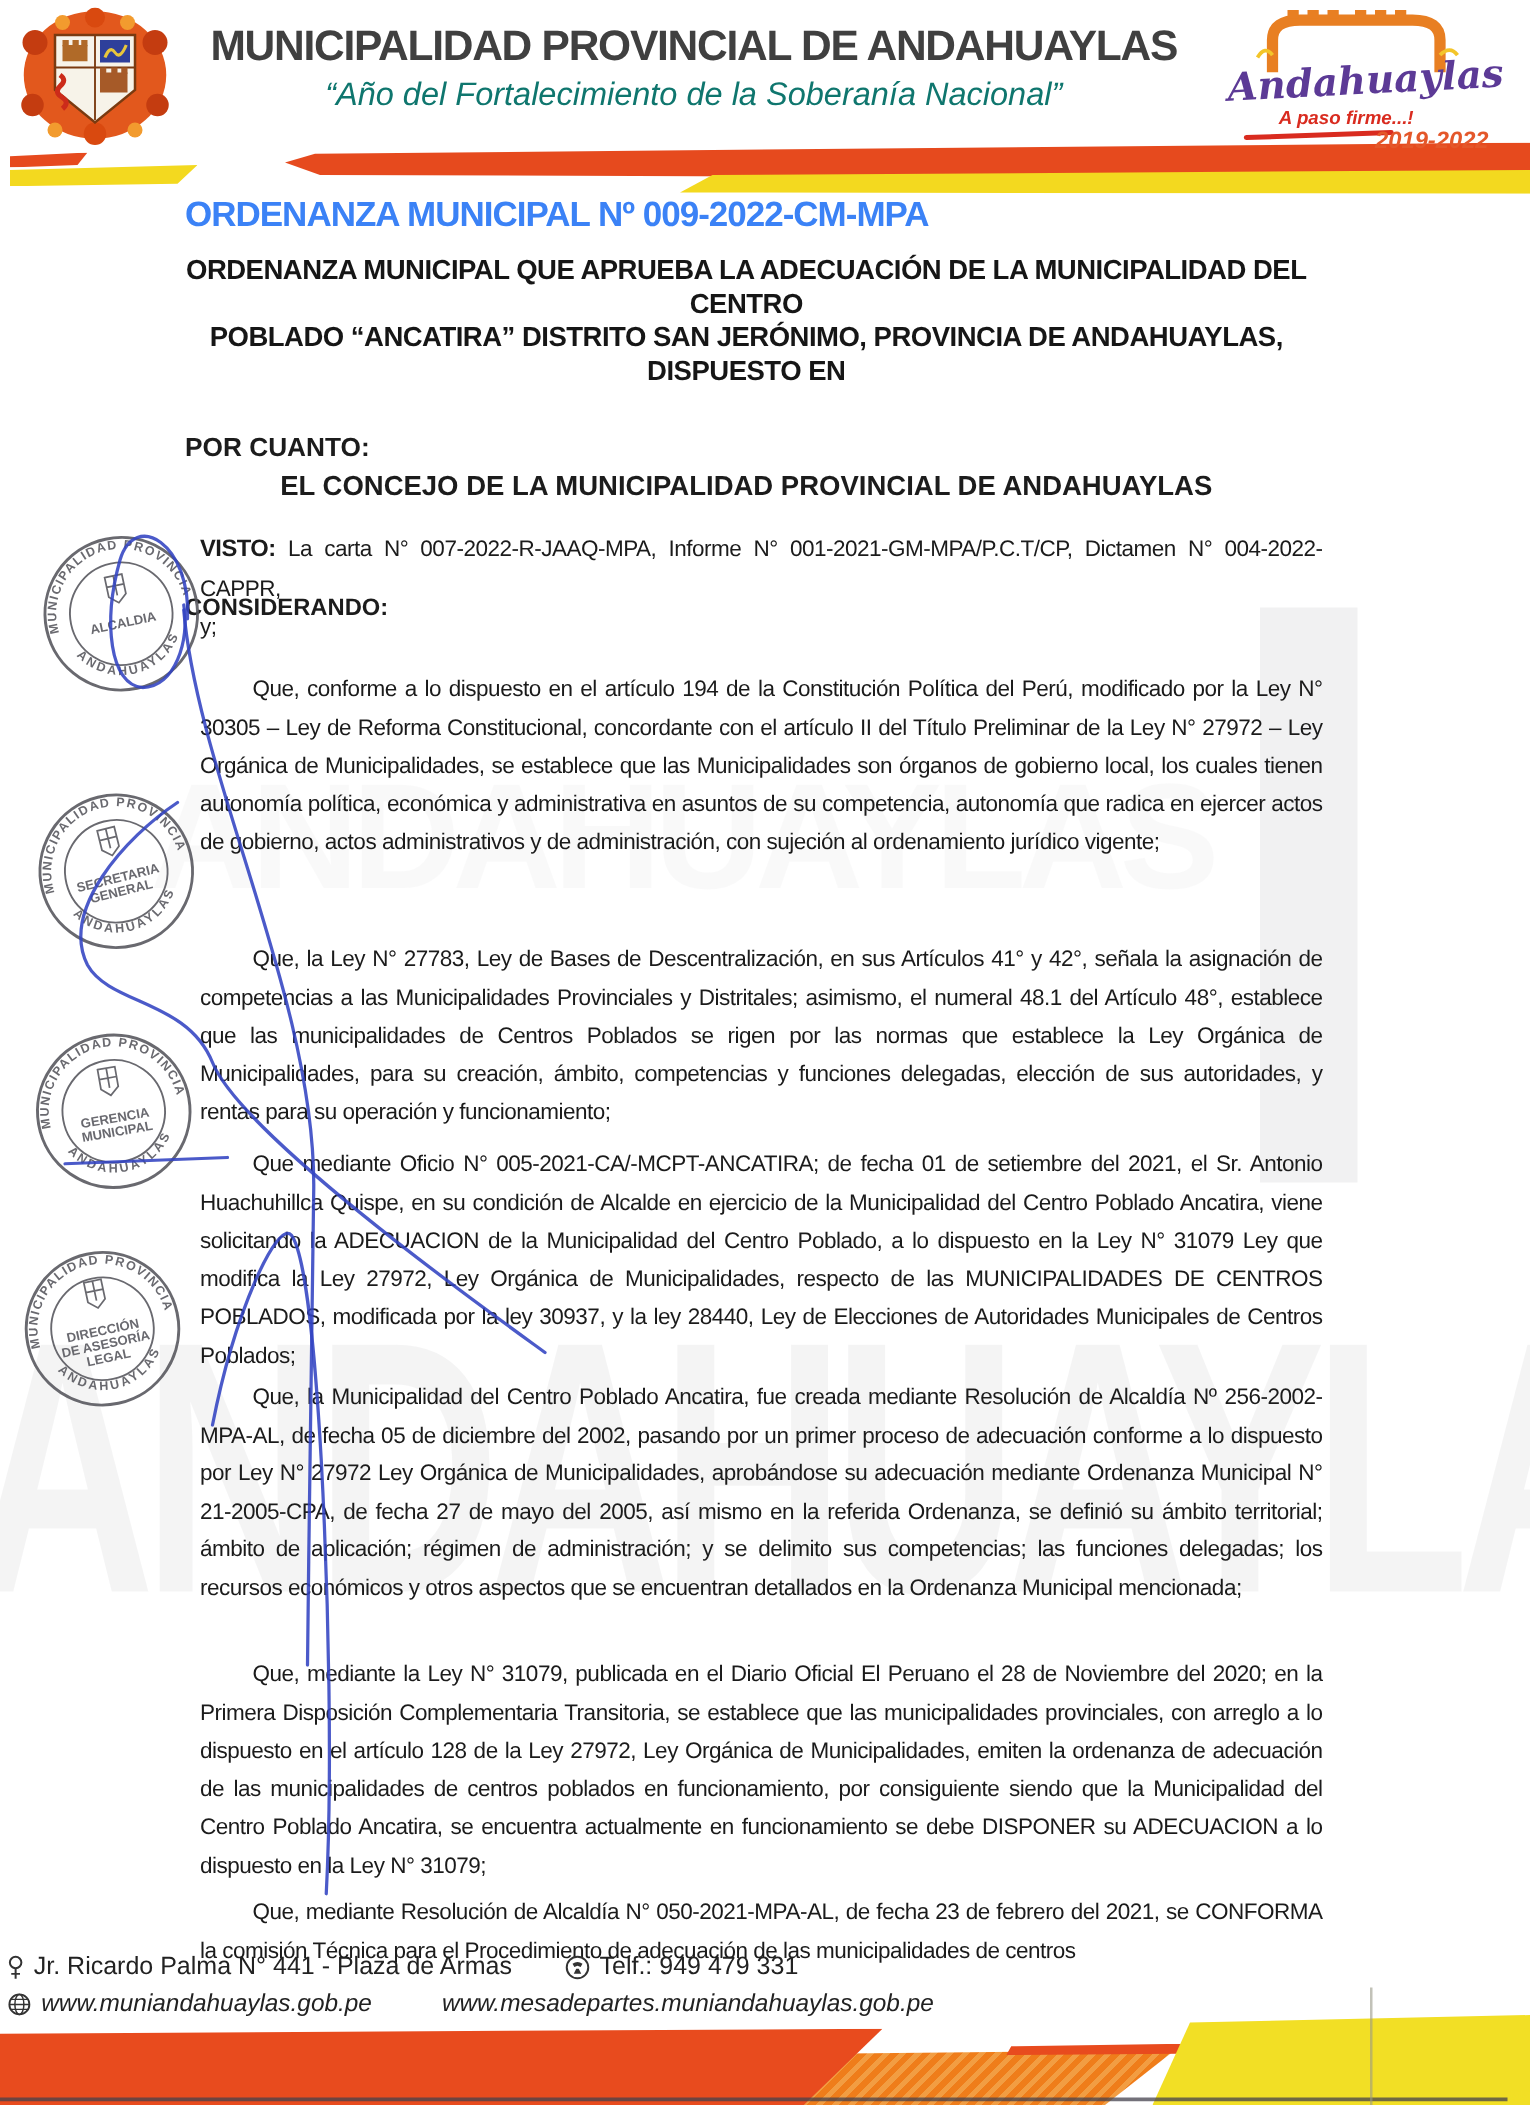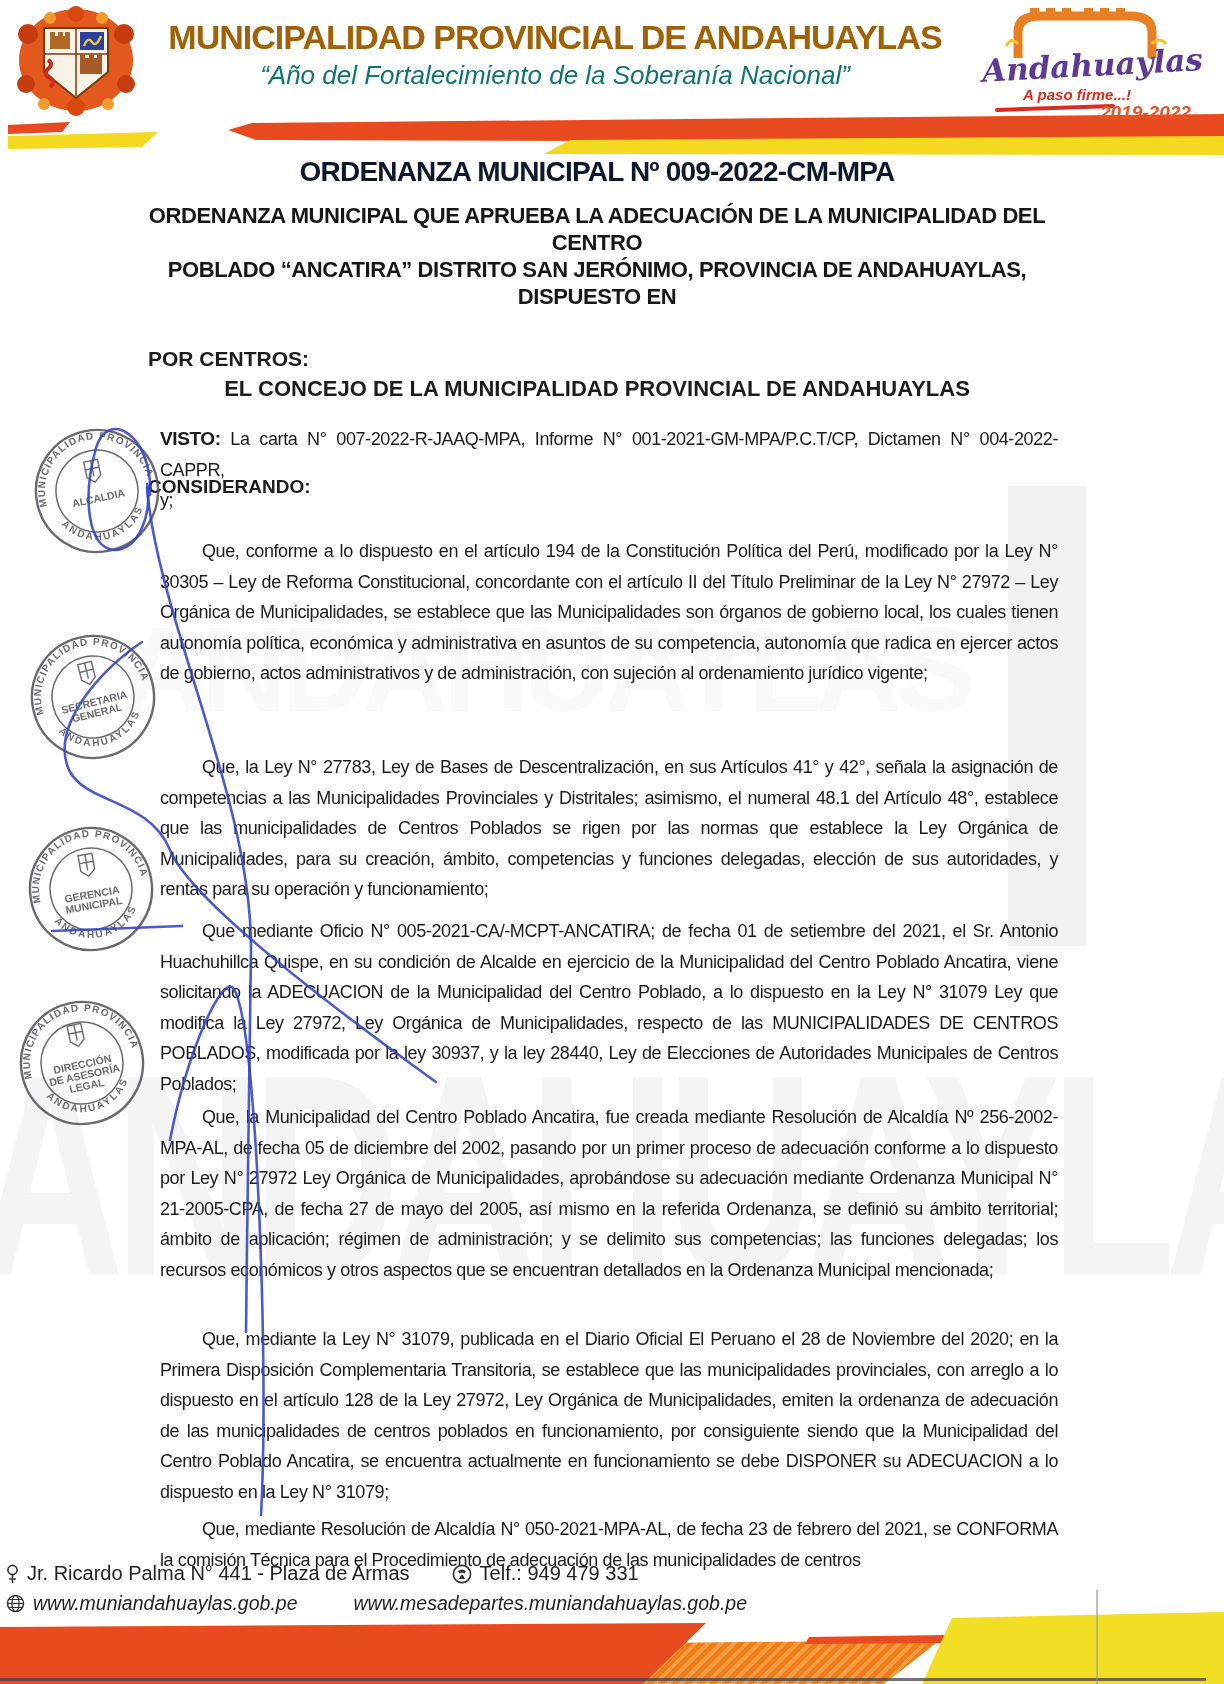--- a/index.html
+++ b/index.html
@@ -1,21 +1,21 @@
 <!DOCTYPE html>
 <html><head>
 <meta charset="utf-8">
 <style>
   html,body{margin:0;padding:0;background:#e9e9e9;}
   #page{position:relative;width:1224px;height:1684px;background:#ffffff;overflow:hidden;
         font-family:"Liberation Sans",sans-serif;color:#1c1c1c;}
   .abs{position:absolute;}
   
   .hdr-title{left:150px;top:18px;width:810px;text-align:center;font-size:34px;font-weight:bold;
-             letter-spacing:-1px;color:#a16207;z-index:2;}
+             letter-spacing:-1px;color:#404040;z-index:2;}
   .hdr-slogan{left:150px;top:60px;width:810px;text-align:center;font-size:26px;font-style:italic;
               color:#0f766e;z-index:2;}
   
   .band{z-index:1;}
   .top-red{left:228px;top:114px;width:996px;height:34px;background:#e64a1e;
            clip-path:polygon(0px 16px,24px 9px,996px 0px,996px 29px,28px 26px);}
   .top-yellow{left:544px;top:136px;width:680px;height:22px;background:#f3d91f;
               clip-path:polygon(26px 4px,680px 0px,680px 19px,0px 18px);}
   .mini-red{left:8px;top:122px;width:62px;height:12px;background:#e64a1e;
             clip-path:polygon(0px 3px,62px 0px,54px 10px,0px 12px);}
@@ -28,21 +28,21 @@
              background:repeating-linear-gradient(135deg,#ef7d1a 0 5px,#f29d42 5px 9px);
              clip-path:polygon(58px 3px,340px 0px,284px 44px,0px 44px);}
   .bot-sliver{left:805px;top:1635px;width:142px;height:9px;background:#e84b1e;z-index:2;
               clip-path:polygon(4px 2px,142px 0px,138px 8px,0px 9px);}
   .bot-yellow{left:900px;top:1612px;width:324px;height:72px;background:#f2df25;z-index:2;
               clip-path:polygon(52px 6px,324px 0px,324px 72px,22px 72px);}
   .scanline-h{left:0px;top:1678px;width:1206px;height:3px;background:#44424e;opacity:.75;z-index:4;}
   .scanline-v{left:1096px;top:1590px;width:2px;height:94px;background:#9a9a88;opacity:.6;z-index:4;}
   
   .col{left:148px;width:898px;z-index:2;}
-  .doc-title{top:156px;text-align:center;font-size:28px;font-weight:bold;letter-spacing:-0.8px;color:#0f172a;}
+  .doc-title{top:156px;font-size:28px;font-weight:bold;letter-spacing:-0.8px;color:#3b82f6;}
   .doc-sub{top:202px;text-align:center;font-size:22px;font-weight:bold;letter-spacing:-0.4px;
            line-height:27px;color:#161616;}
   .dateline{left:694px;top:310px;font-size:21px;z-index:2;}
   .porcuanto{top:347px;font-size:21px;font-weight:bold;}
   .council{top:376px;text-align:center;font-size:22px;font-weight:bold;}
   .body{font-size:18px;letter-spacing:-0.4px;line-height:30.5px;text-align:justify;margin:12px;color:#1b1b1b;}
   .body .lead{font-weight:bold;font-size:19px;}
   .visto{top:412px;}
   .visto .line2{display:block;}
   .consid{top:476px;font-size:19px;font-weight:bold;}
@@ -138,21 +138,21 @@
   <div class="abs band mini-red"></div>
   <div class="abs band mini-yellow"></div>
   <div class="abs band top-red"></div>
   <div class="abs band top-yellow"></div>
 
   <div class="abs col doc-title">ORDENANZA MUNICIPAL Nº 009-2022-CM-MPA</div>
   <div class="abs col doc-sub">
     <div>ORDENANZA MUNICIPAL QUE APRUEBA LA ADECUACIÓN DE LA MUNICIPALIDAD DEL CENTRO</div>
     <div>POBLADO “ANCATIRA” DISTRITO SAN JERÓNIMO, PROVINCIA DE ANDAHUAYLAS, DISPUESTO EN</div>
   </div>
-  <div class="abs col porcuanto">POR CENTROS:</div>
+  <div class="abs col porcuanto">POR CUANTO:</div>
   <div class="abs col council">EL CONCEJO DE LA MUNICIPALIDAD PROVINCIAL DE ANDAHUAYLAS</div>
 
   <p class="abs col body visto"><span class="lead">VISTO:</span> <span>La carta N° 007-2022-R-JAAQ-MPA, Informe N° 001-2021-GM-MPA/P.C.T/CP, Dictamen N° 004-2022-CAPPR,</span><span class="line2">y;</span></p>
   <div class="abs col consid">CONSIDERANDO:</div>
   <p class="abs col body indent p1">Que, conforme a lo dispuesto en el artículo 194 de la Constitución Política del Perú, modificado por la Ley N° 30305 – Ley de Reforma Constitucional, concordante con el artículo II del Título Preliminar de la Ley N° 27972 – Ley Orgánica de Municipalidades, se establece que las Municipalidades son órganos de gobierno local, los cuales tienen autonomía política, económica y administrativa en asuntos de su competencia, autonomía que radica en ejercer actos de gobierno, actos administrativos y de administración, con sujeción al ordenamiento jurídico vigente;</p>
   <p class="abs col body indent p2">Que, la Ley N° 27783, Ley de Bases de Descentralización, en sus Artículos 41° y 42°, señala la asignación de competencias a las Municipalidades Provinciales y Distritales; asimismo, el numeral 48.1 del Artículo 48°, establece que las municipalidades de Centros Poblados se rigen por las normas que establece la Ley Orgánica de Municipalidades, para su creación, ámbito, competencias y funciones delegadas, elección de sus autoridades, y rentas para su operación y funcionamiento;</p>
   <p class="abs col body indent p3">Que mediante Oficio N° 005-2021-CA/-MCPT-ANCATIRA; de fecha 01 de setiembre del 2021, el Sr. Antonio Huachuhillca Quispe, en su condición de Alcalde en ejercicio de la Municipalidad del Centro Poblado Ancatira, viene solicitando la ADECUACION de la Municipalidad del Centro Poblado, a lo dispuesto en la Ley N° 31079 Ley que modifica la Ley 27972, Ley Orgánica de Municipalidades, respecto de las MUNICIPALIDADES DE CENTROS POBLADOS, modificada por la ley 30937, y la ley 28440, Ley de Elecciones de Autoridades Municipales de Centros Poblados;</p>
   <p class="abs col body indent p4">Que, la Municipalidad del Centro Poblado Ancatira, fue creada mediante Resolución de Alcaldía Nº 256-2002-MPA-AL, de fecha 05 de diciembre del 2002, pasando por un primer proceso de adecuación conforme a lo dispuesto por Ley N° 27972 Ley Orgánica de Municipalidades, aprobándose su adecuación mediante Ordenanza Municipal N° 21-2005-CPA, de fecha 27 de mayo del 2005,  así mismo en la referida Ordenanza, se definió su ámbito territorial; ámbito de aplicación; régimen de administración; y se delimito sus competencias; las funciones delegadas; los recursos económicos y otros aspectos que se encuentran detallados en la Ordenanza Municipal mencionada;</p>
   <p class="abs col body indent p5">Que, mediante la Ley N° 31079, publicada en el Diario Oficial El Peruano el 28 de Noviembre del 2020; en la Primera Disposición Complementaria Transitoria, se establece que las municipalidades provinciales, con arreglo a lo dispuesto en el artículo 128 de la Ley 27972, Ley Orgánica de Municipalidades, emiten la ordenanza de adecuación de las municipalidades de centros poblados en funcionamiento, por consiguiente siendo que la Municipalidad del Centro Poblado Ancatira, se encuentra actualmente en funcionamiento se debe DISPONER su ADECUACION a lo dispuesto en la Ley N° 31079;</p>
   <p class="abs col body indent p6">Que, mediante Resolución de Alcaldía N° 050-2021-MPA-AL, de fecha 23 de febrero del 2021, se CONFORMA la comisión Técnica para el Procedimiento de adecuación de las municipalidades de centros</p>

